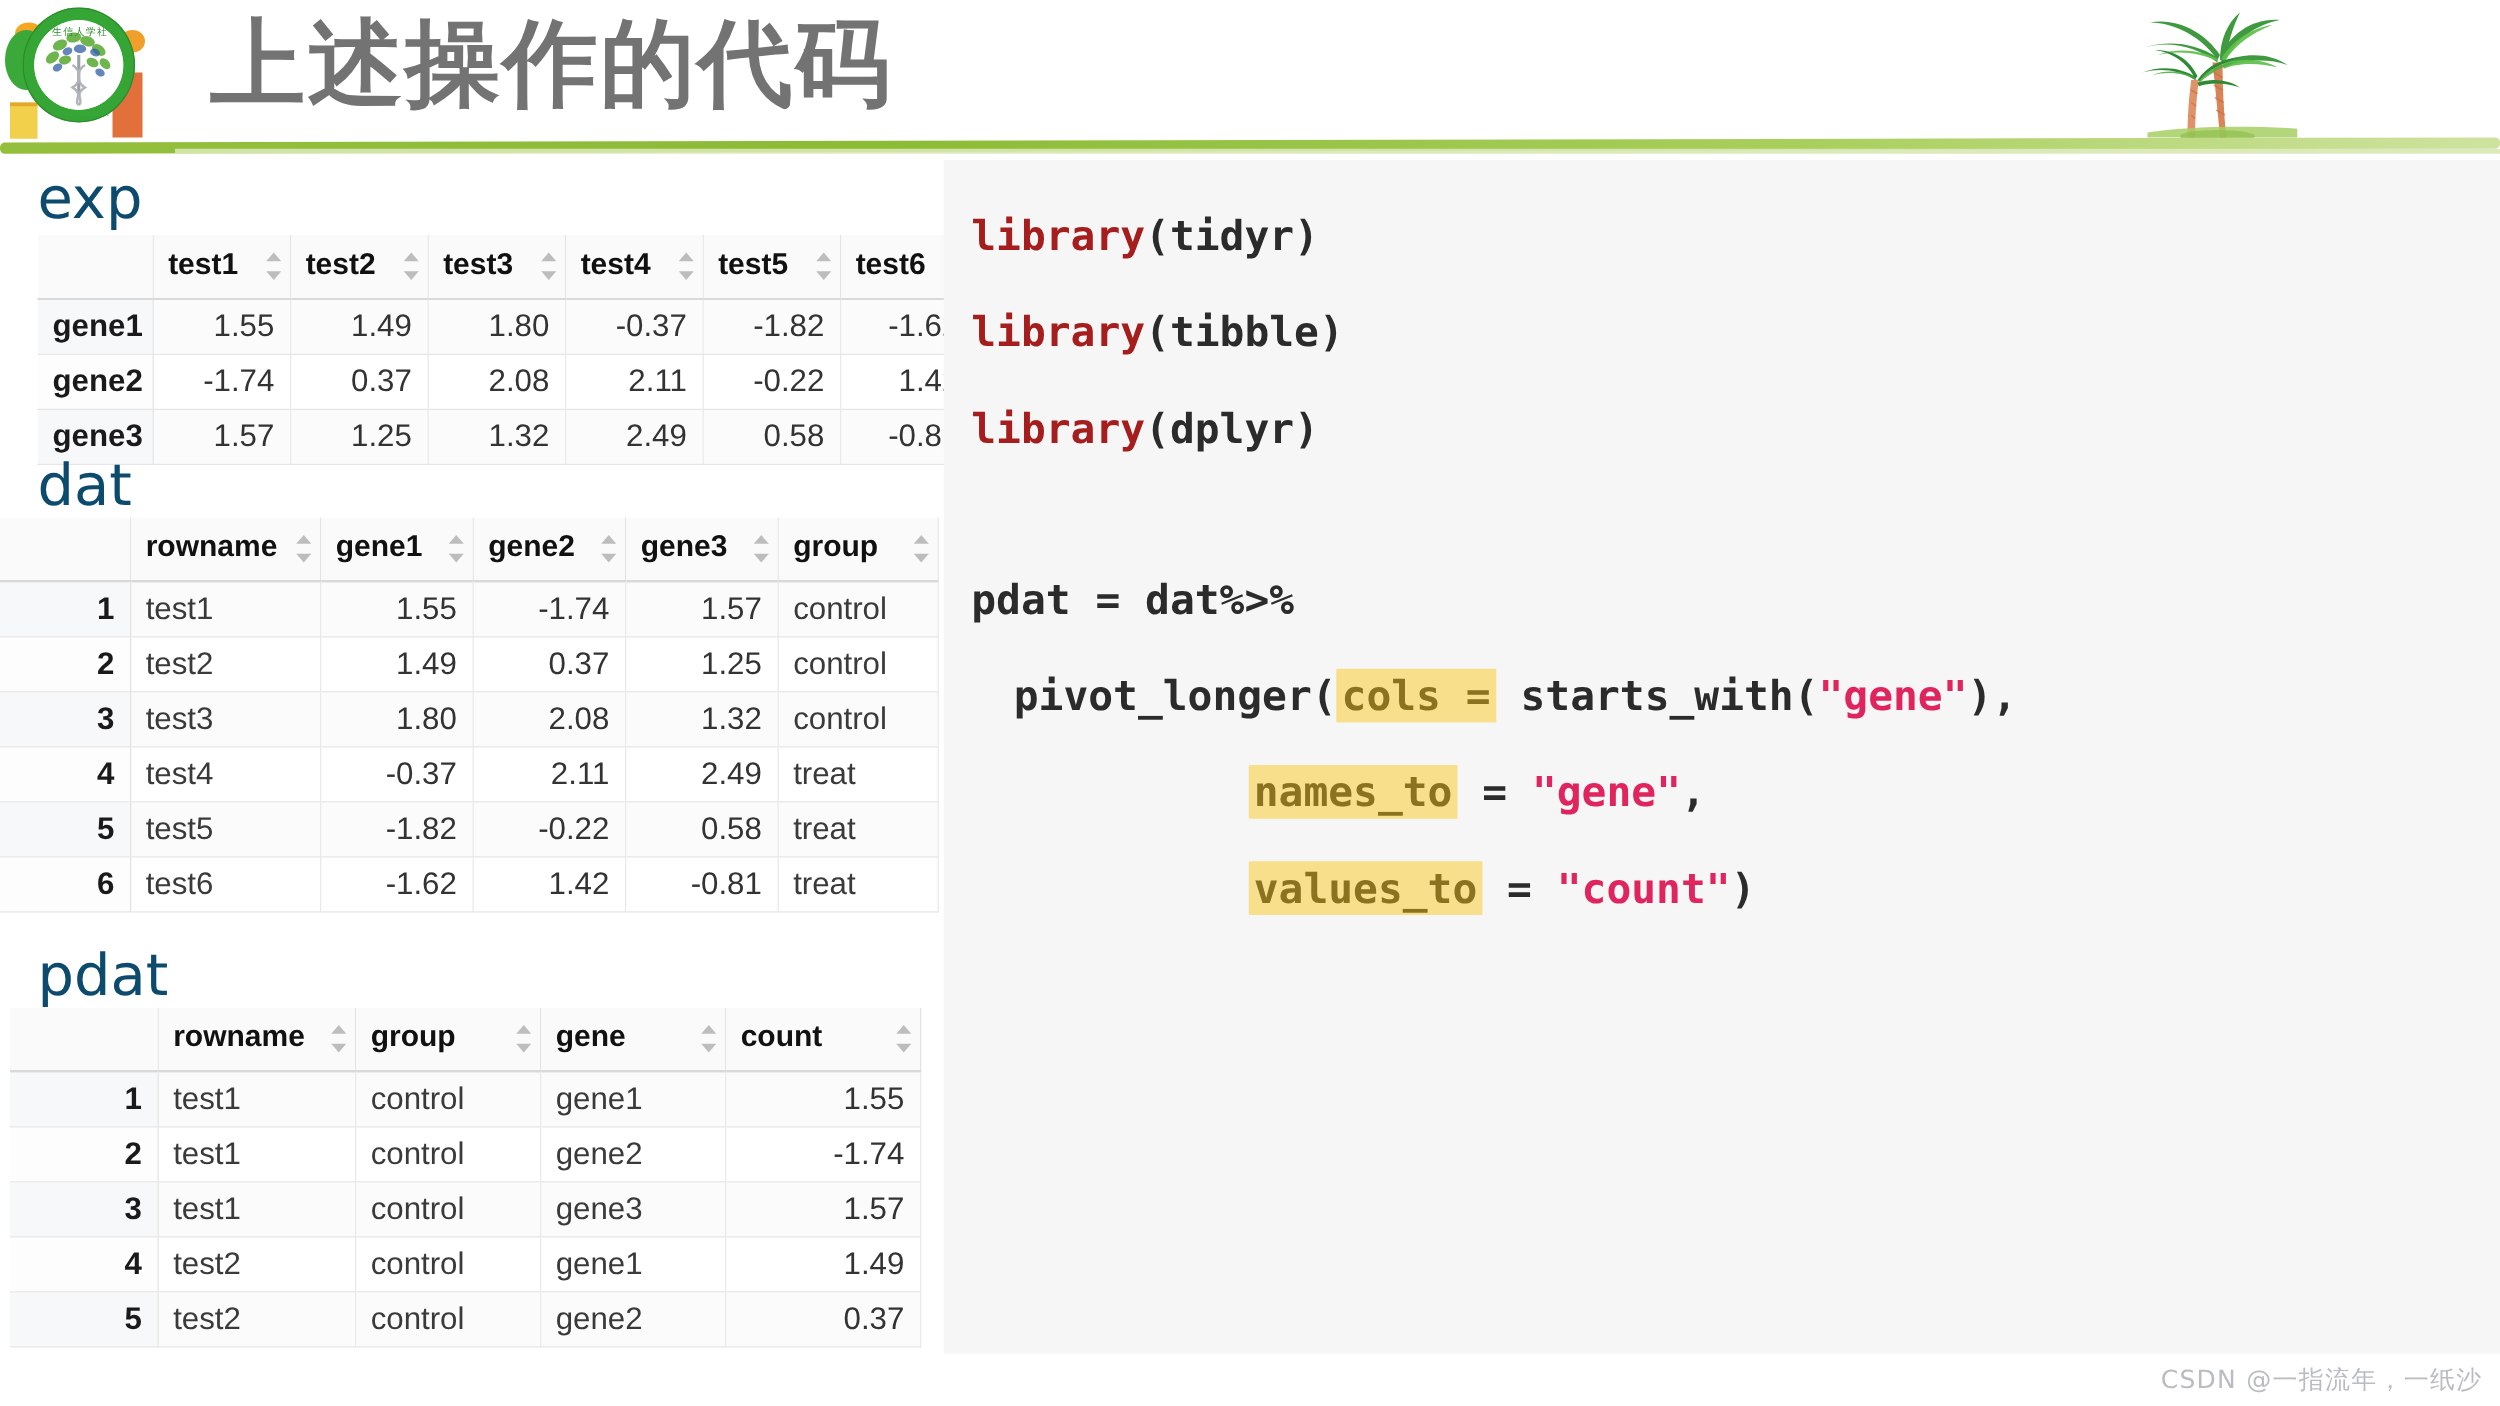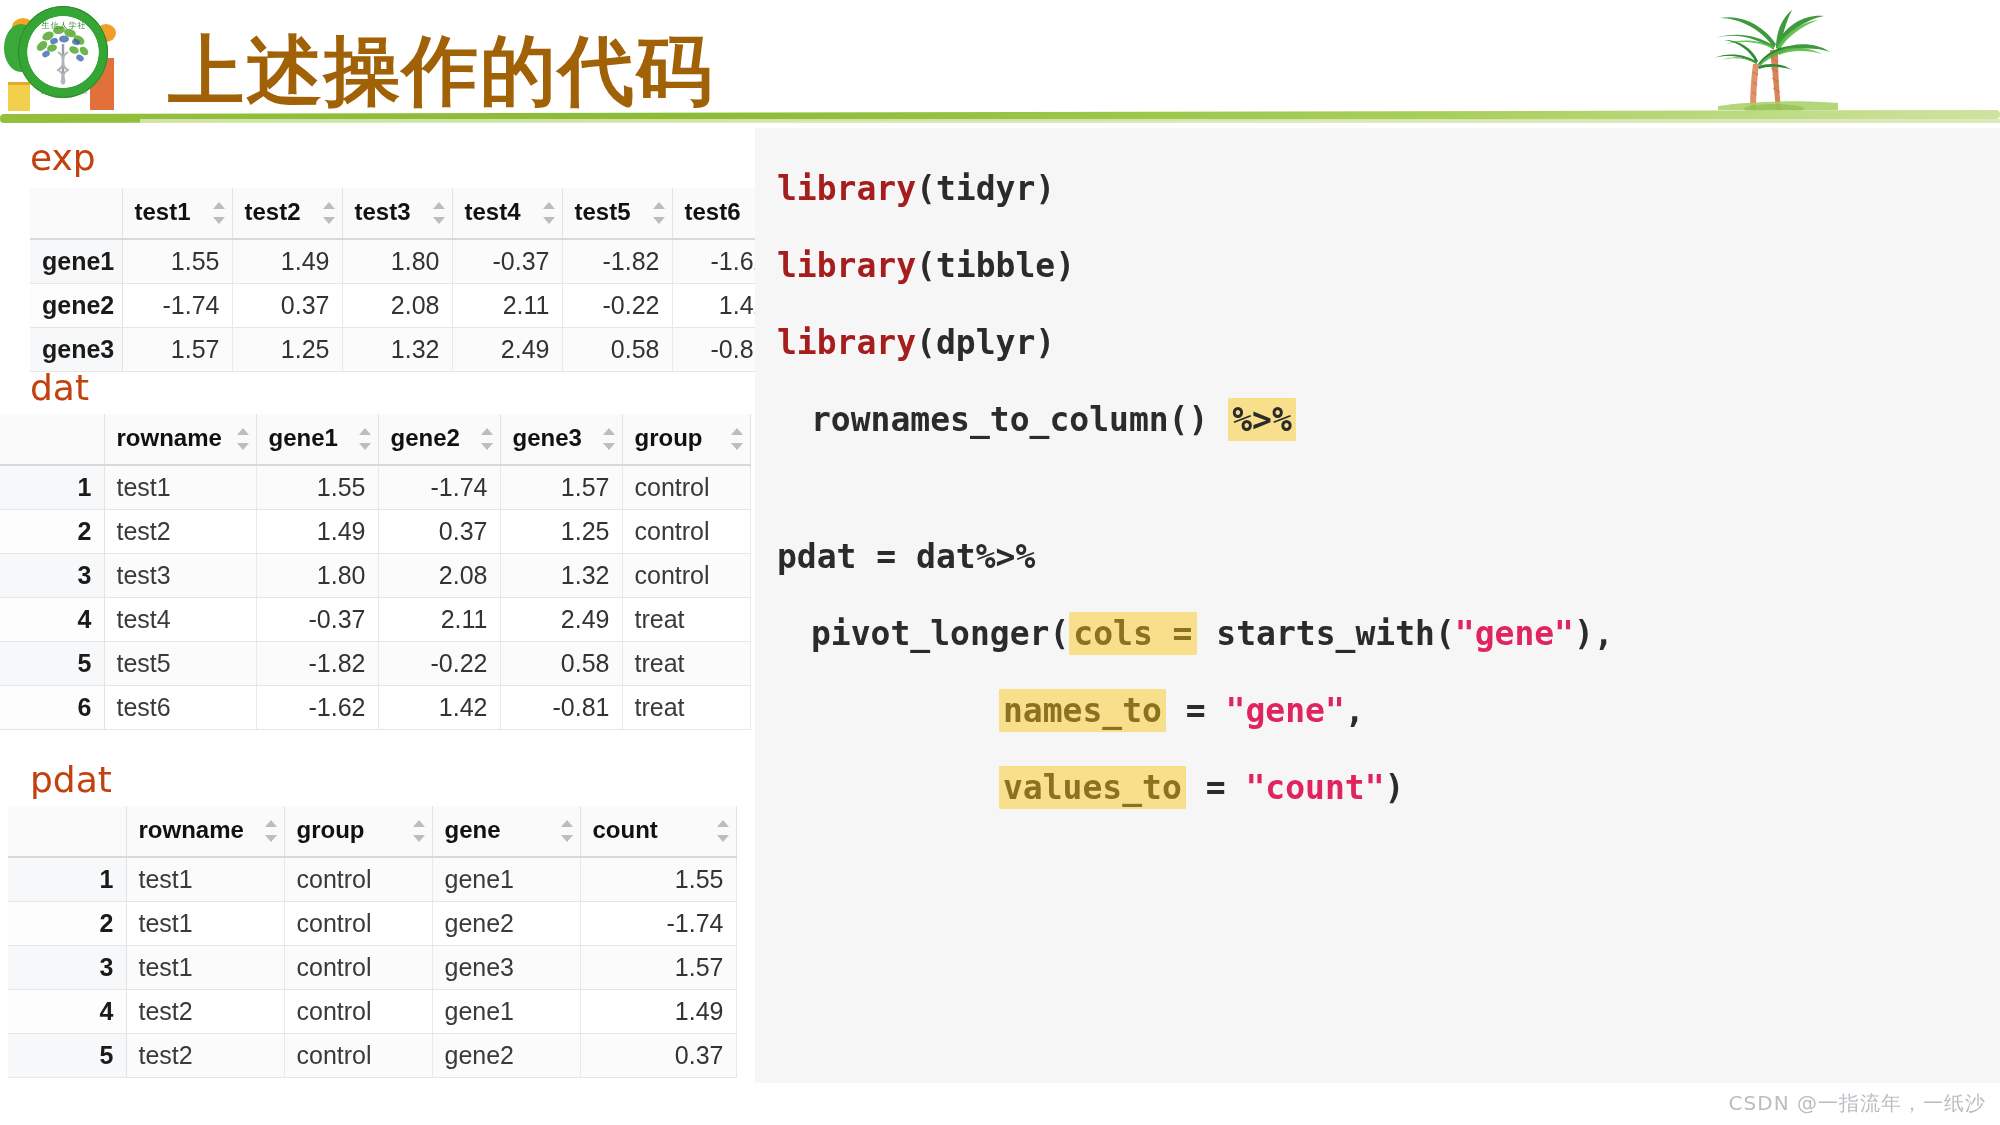--- a/index.html
+++ b/index.html
@@ -57,32 +57,32 @@
   #logo .logotxt{
     position:absolute;left:26px;top:18px;width:68px;text-align:center;
     font-size:8px;color:#2e8b2e;letter-spacing:1px;
   }
   #logo .logotxt2{
     position:absolute;left:22px;top:86px;width:76px;text-align:center;
     font-size:7px;color:#3aa93a;
   }
 
   #title{
-    position:absolute;left:168px;top:23px;
-    font-size:76px;line-height:96px;font-weight:700;color:#a16207;
+    position:absolute;left:168px;top:3px;
+    font-size:76px;line-height:96px;font-weight:700;color:#737373;
     font-family:"DejaVu Sans","Liberation Sans",sans-serif;
     letter-spacing:2px;white-space:nowrap;
   }
 
   #palm{position:absolute;right:6px;top:2px;width:180px;height:112px;}
 
   
   .tbl-label{
     font-family:"DejaVu Sans","Liberation Sans",sans-serif;
-    font-size:36px;color:#c2410c;line-height:40px;font-weight:400;
+    font-size:46px;color:#0c4a6e;line-height:40px;font-weight:400;
   }
   .rtable{
     border-collapse:collapse;
     background:#ffffff;
     table-layout:fixed;
     font-family:"Liberation Sans",sans-serif;
   }
   .rtable th{
     background:#fafafa;
     border-bottom:2px solid #d9d9d9;
@@ -501,23 +501,20 @@
   <div class="line">
     <span class="kw">library</span><span>(tibble)</span>
   </div>
 
   <div class="line">
     <span class="kw">library</span><span>(dplyr)</span>
   </div>
 
 
 
-  <div class="line ind1">
-    <span>rownames_to_column() </span><span class="hl-plain">%&gt;%</span>
-  </div>
 
 
   <div class="blank"></div>
 
   <div class="line">
     <span>pdat = dat%&gt;%</span>
   </div>
 
   <div class="line ind1">
     <span>pivot_longer(</span><span class="hl">cols =</span><span> starts_with(</span><span class="str">"gene"</span><span>),</span>

